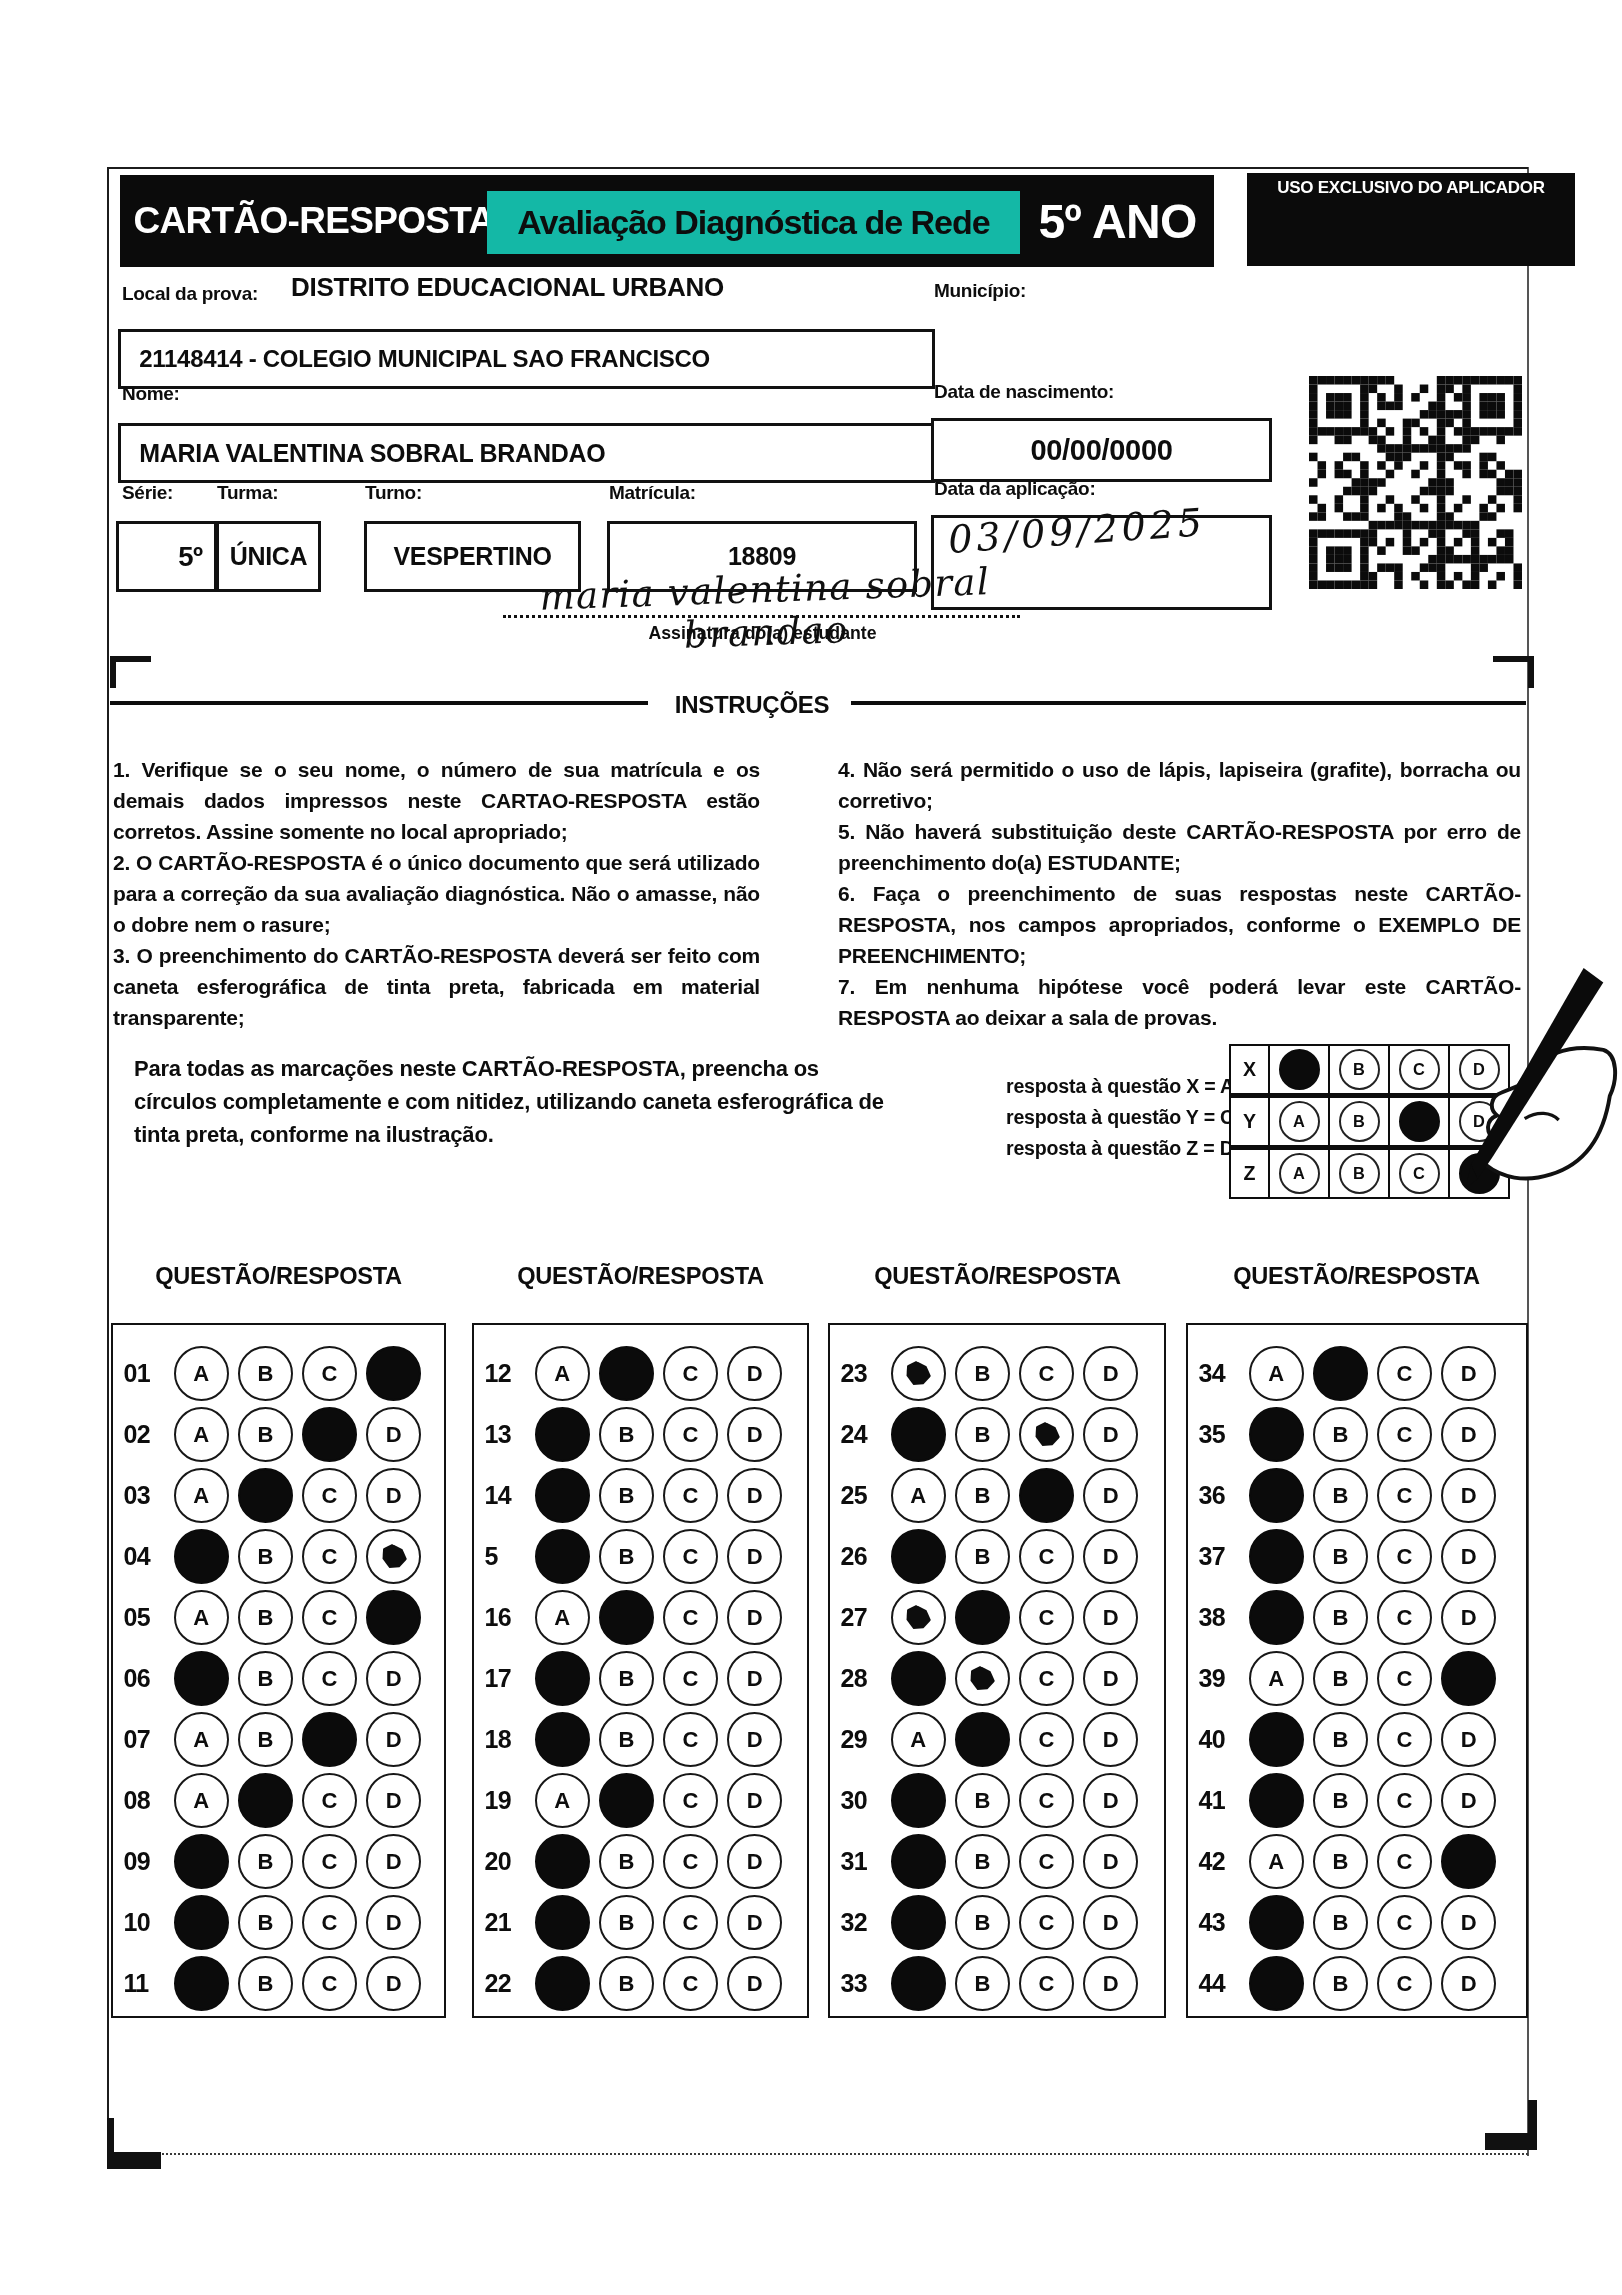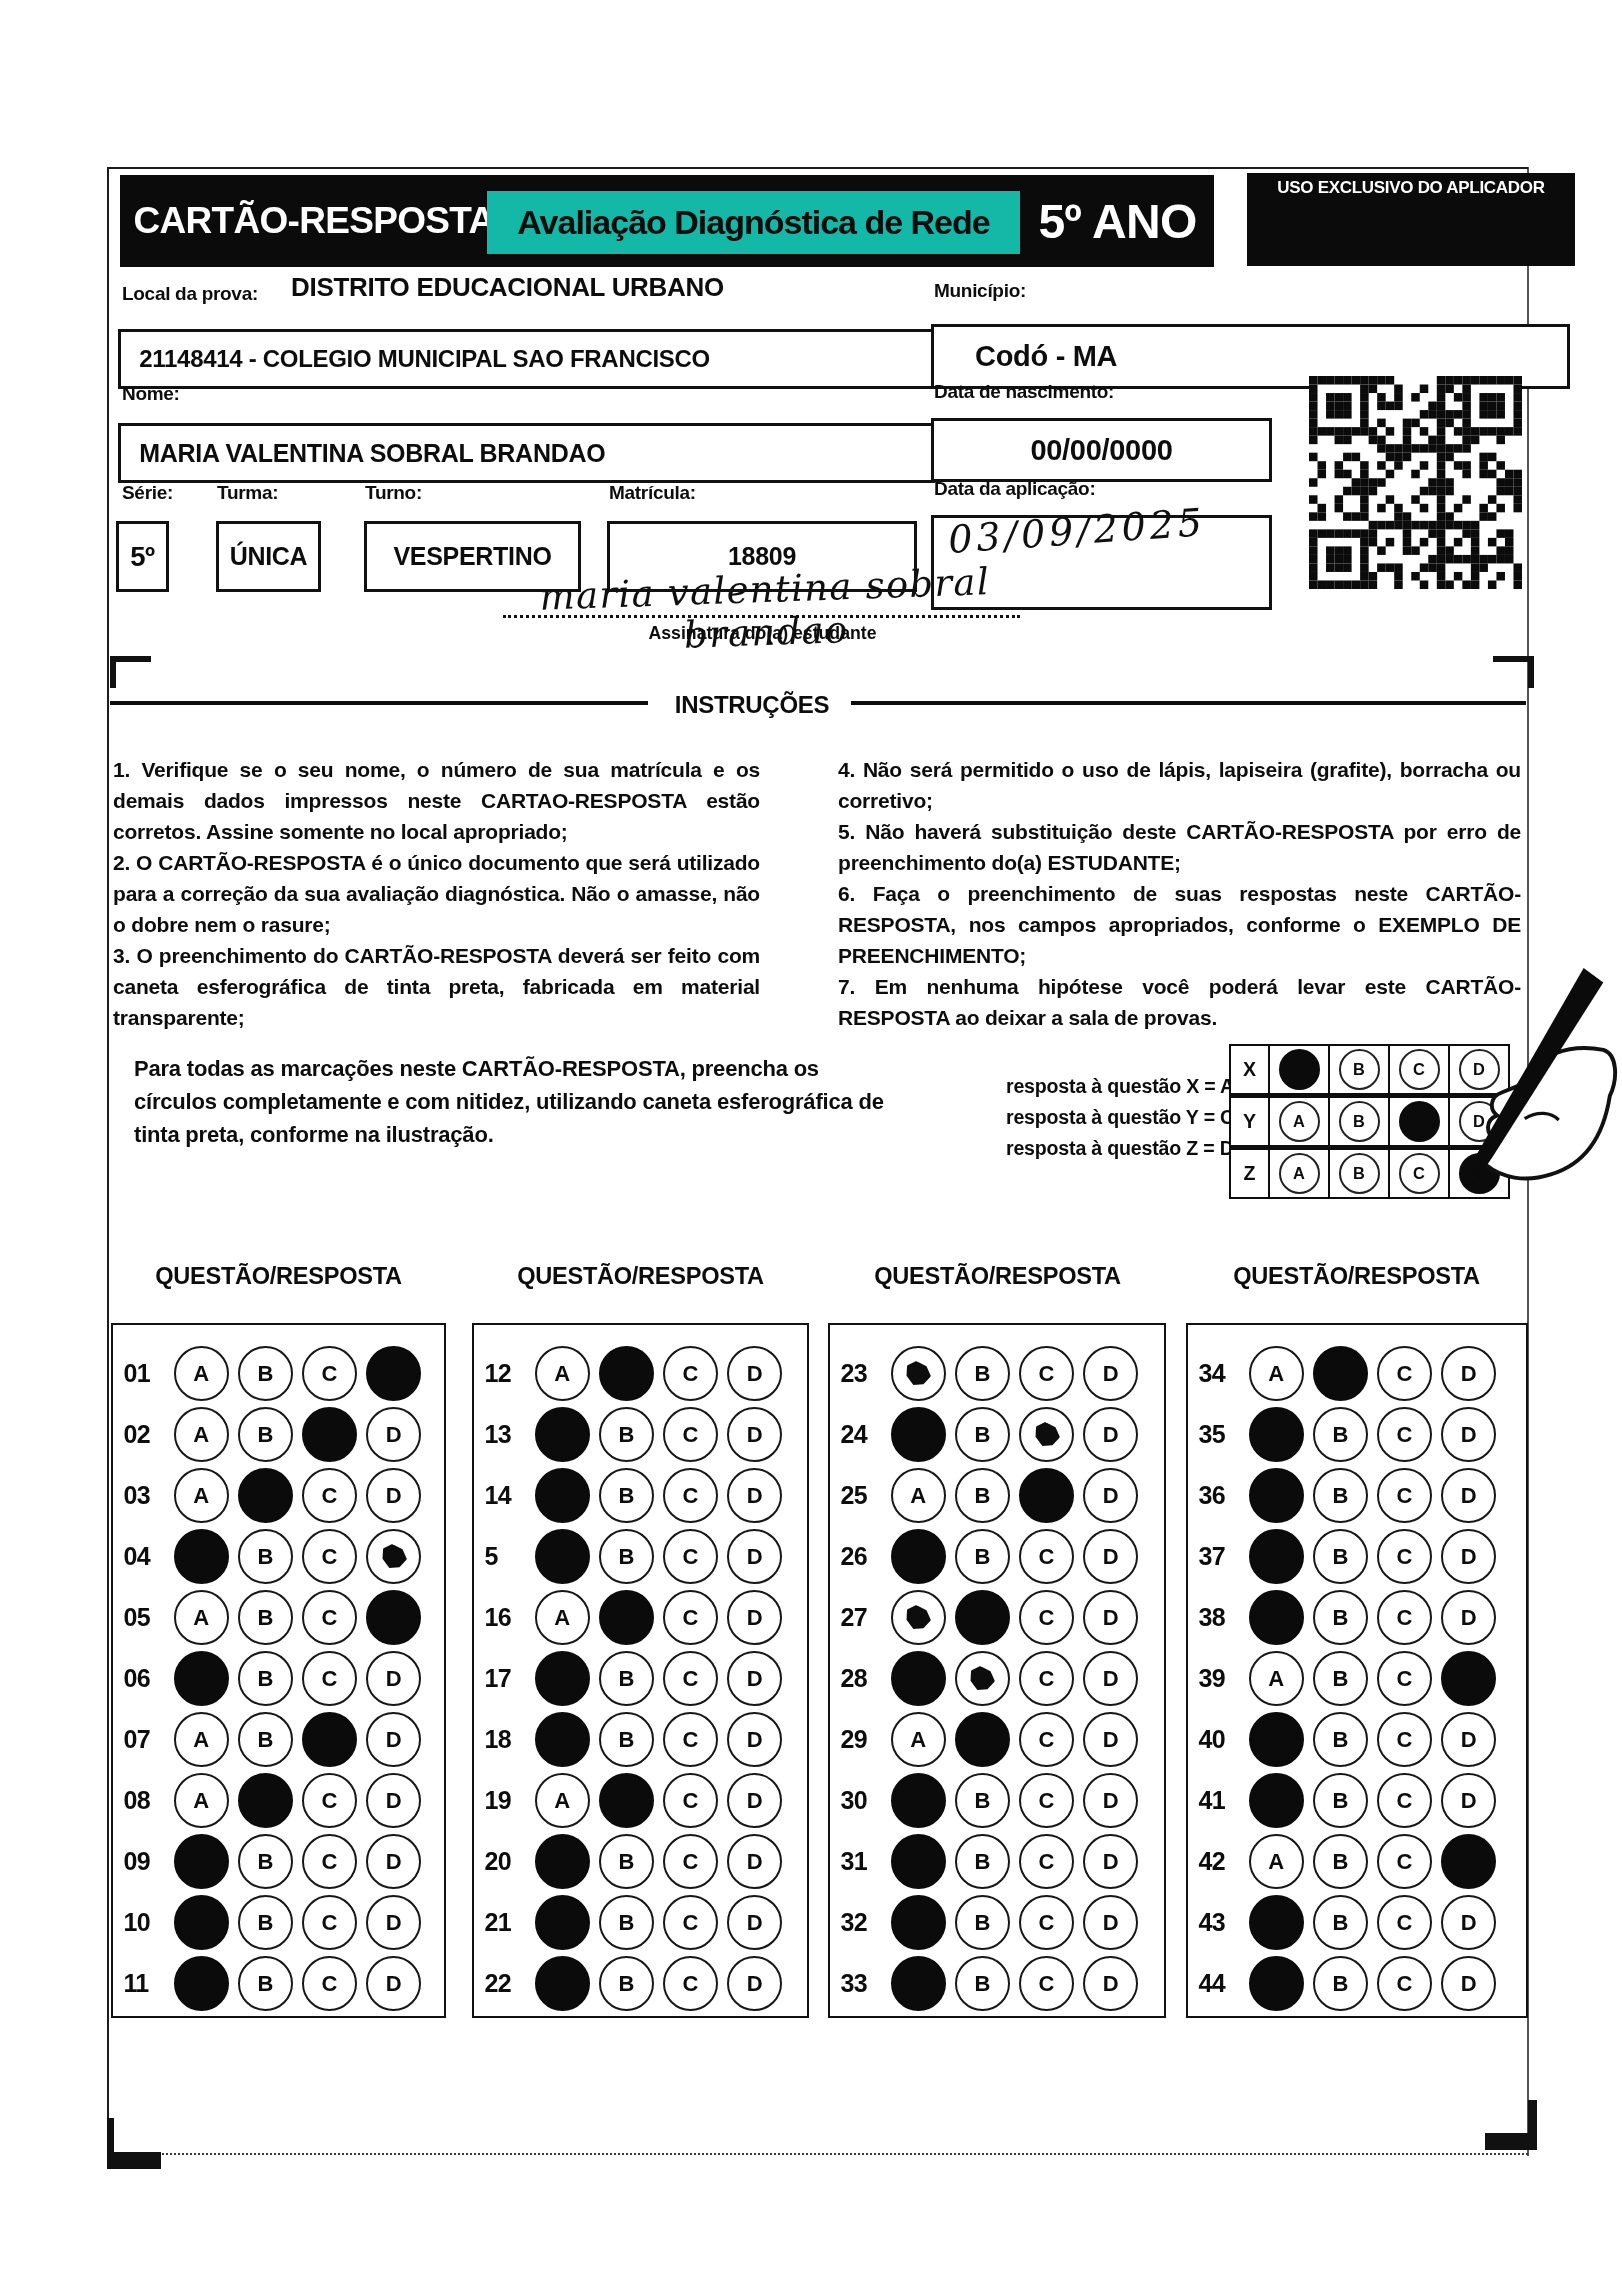--- a/index.html
+++ b/index.html
@@ -88,21 +88,20 @@
 
   <div class="apl-box">
     <div class="apl-title">USO EXCLUSIVO DO APLICADOR</div>
   </div>
 
   <div class="lbl" style="left:122px;top:283px;">Local da prova:</div>
   <div class="abs b" style="left:291px;top:272px;font-size:26px;letter-spacing:-0.3px;">DISTRITO EDUCACIONAL URBANO</div>
   <div class="fbox" style="left:118px;top:313px;width:793px;height:54px;padding-left:18.3px;">21148414 - COLEGIO MUNICIPAL SAO FRANCISCO</div>
 
   <div class="lbl" style="left:934px;top:280px;">Município:</div>
-  <div class="fbox" style="left:931px;top:308px;width:592px;height:59px;padding-left:41px;font-size:29px;">Codó - MA</div>
 
   <div class="lbl" style="left:122px;top:383px;">Nome:</div>
   <div class="fbox" style="left:118px;top:407px;width:793px;height:54px;padding-left:18.3px;font-size:25px;">MARIA VALENTINA SOBRAL BRANDAO</div>
 
   <div class="lbl" style="left:934px;top:381px;">Data de nascimento:</div>
   <div class="fbox center" style="left:931px;top:402px;width:335px;height:58px;font-size:29px;">00/00/0000</div>
 
   <svg id="qr" class="abs" style="left:1309px;top:376px;" width="213" height="213" viewBox="0 0 25 25">
       <rect x="0" y="0" width="25" height="25" fill="#fff"></rect>
       <rect x="0" y="0" width="1" height="1" fill="#0b0b0b"></rect>
@@ -424,21 +423,21 @@
       <rect x="21" y="24" width="1" height="1" fill="#0b0b0b"></rect>
       <rect x="24" y="24" width="1" height="1" fill="#0b0b0b"></rect>
     </svg>
 
   <div class="lbl" style="left:122px;top:482px;">Série:</div>
   <div class="lbl" style="left:217px;top:482px;">Turma:</div>
   <div class="lbl" style="left:365px;top:482px;">Turno:</div>
   <div class="lbl" style="left:609px;top:482px;">Matrícula:</div>
   <div class="lbl" style="left:934px;top:478px;">Data da aplicação:</div>
 
-  <div class="fbox center" style="left:116px;top:505px;width:47px;height:65px;font-size:27.5px;">5º</div>
+  <div class="fbox center" style="left:116px;top:505px;width:47px;height:65px;font-size:27.5px;padding-left:48px;">5º</div>
   <div class="fbox center" style="left:216px;top:505px;width:99px;height:65px;font-size:25px;">ÚNICA</div>
   <div class="fbox center" style="left:364px;top:505px;width:211px;height:65px;font-size:25px;">VESPERTINO</div>
   <div class="fbox center" style="left:607px;top:505px;width:304px;height:65px;font-size:25px;">18809</div>
   <div class="fbox" style="left:931px;top:499px;width:335px;height:89px;"></div>
   <div class="abs hand" style="left:948px;top:509px;font-size:38px;transform:rotate(-4deg);letter-spacing:3.9px;">03/09/2025</div>
 
   <div class="abs hand" style="left:471px;top:568px;width:589px;text-align:center;font-size:37px;transform:rotate(-2deg);letter-spacing:1.3px;">maria valentina sobral brandao</div>
   <div class="sig-line" style="left:503px;top:589px;width:517px;height:26px;"></div>
   <div class="abs b" style="left:504px;top:623px;width:517px;text-align:center;font-size:17.7px;">Assinatura do(a) estudante</div>
 

